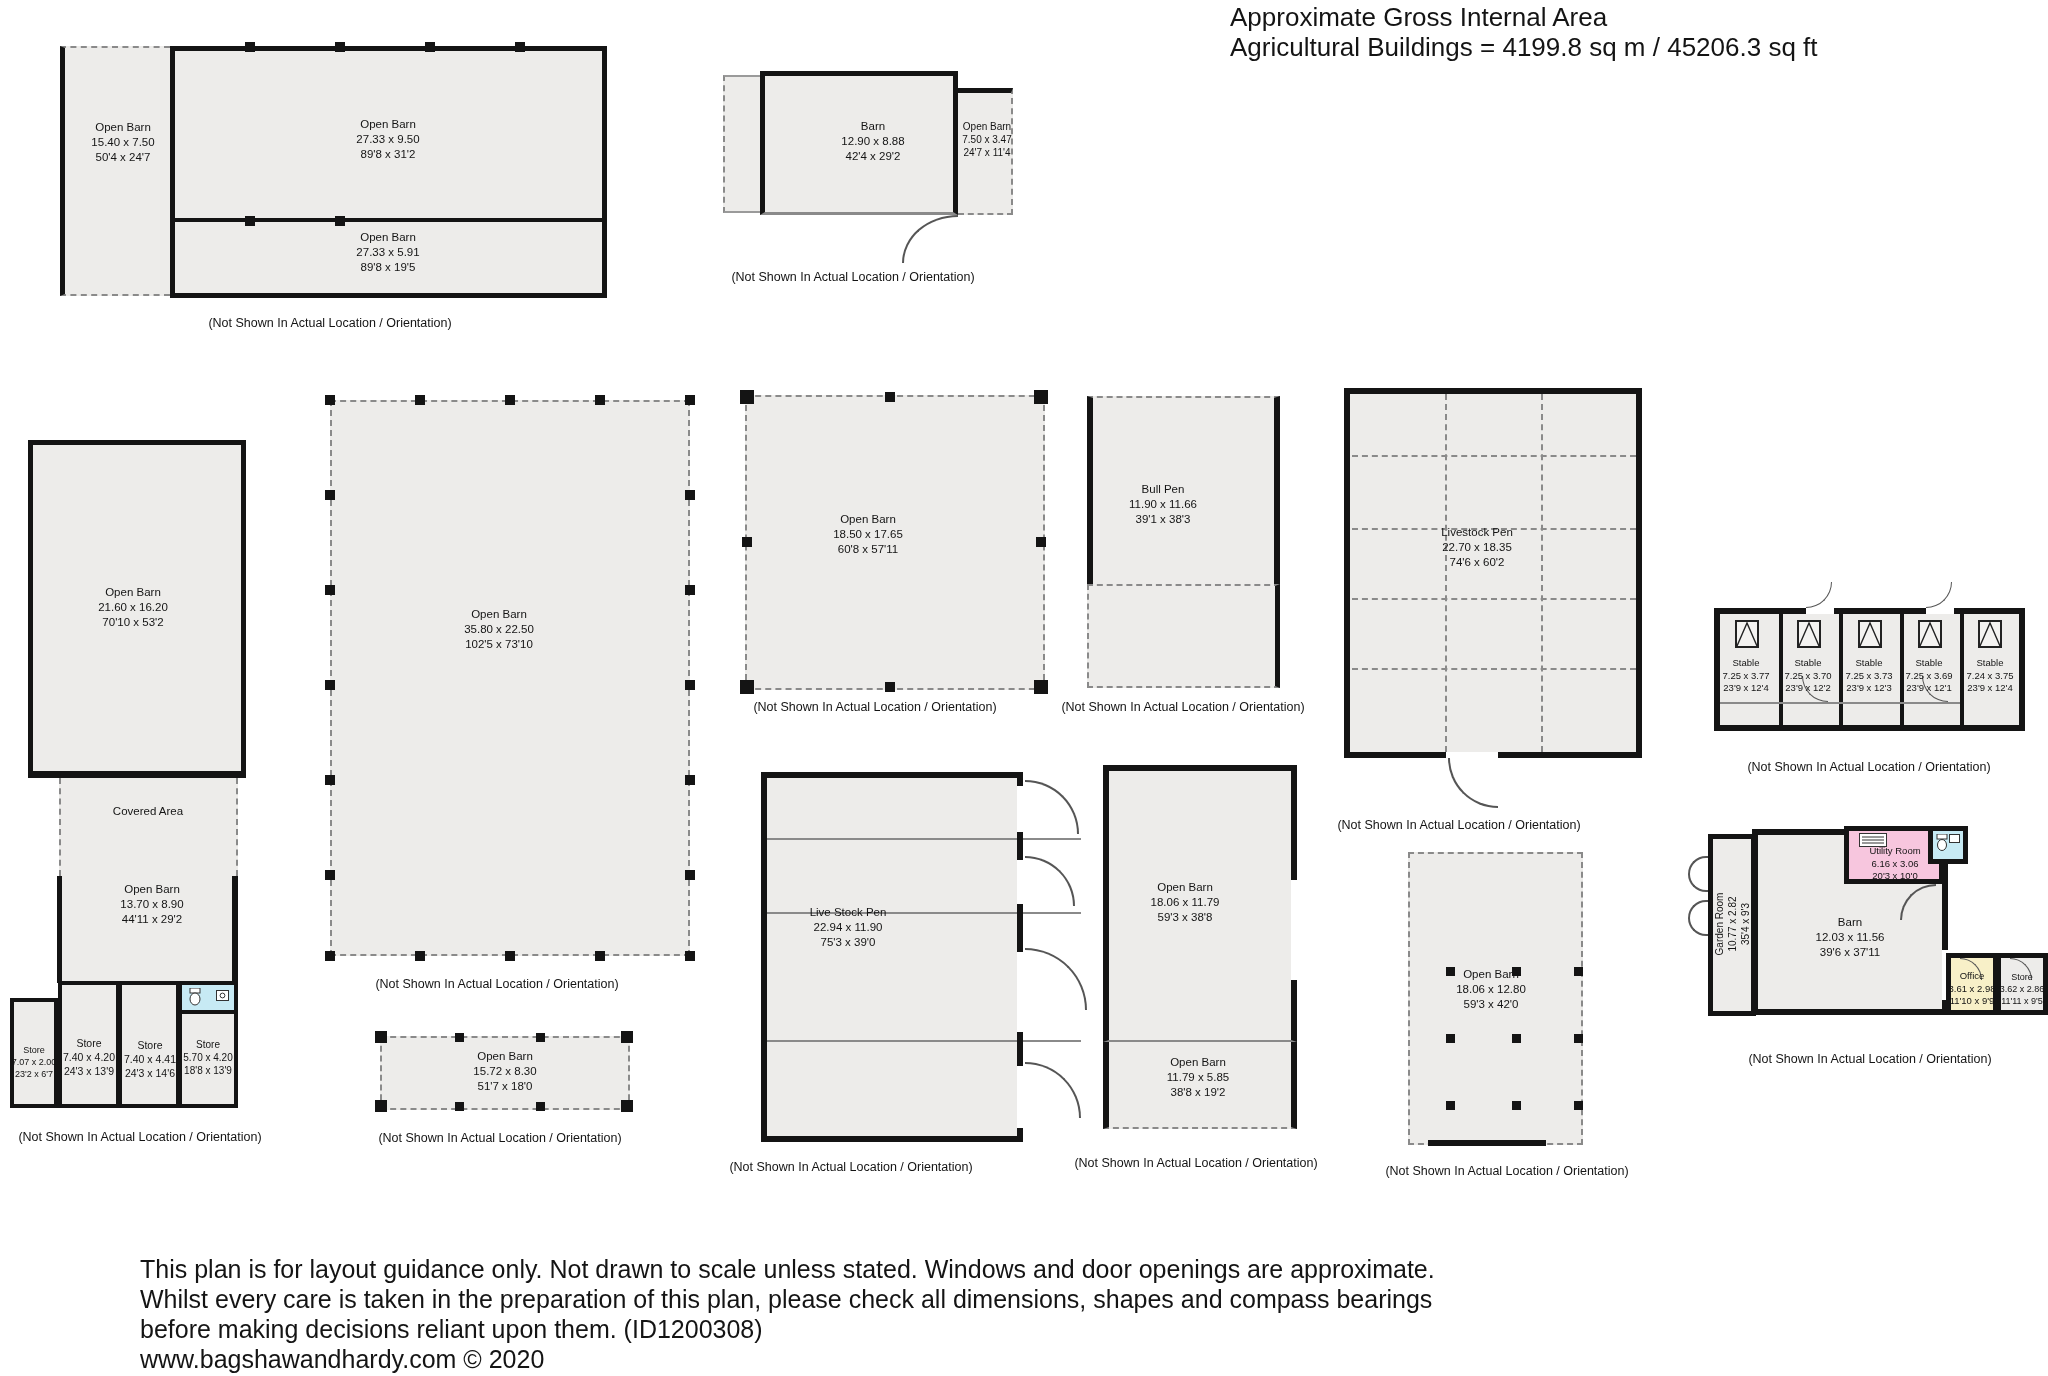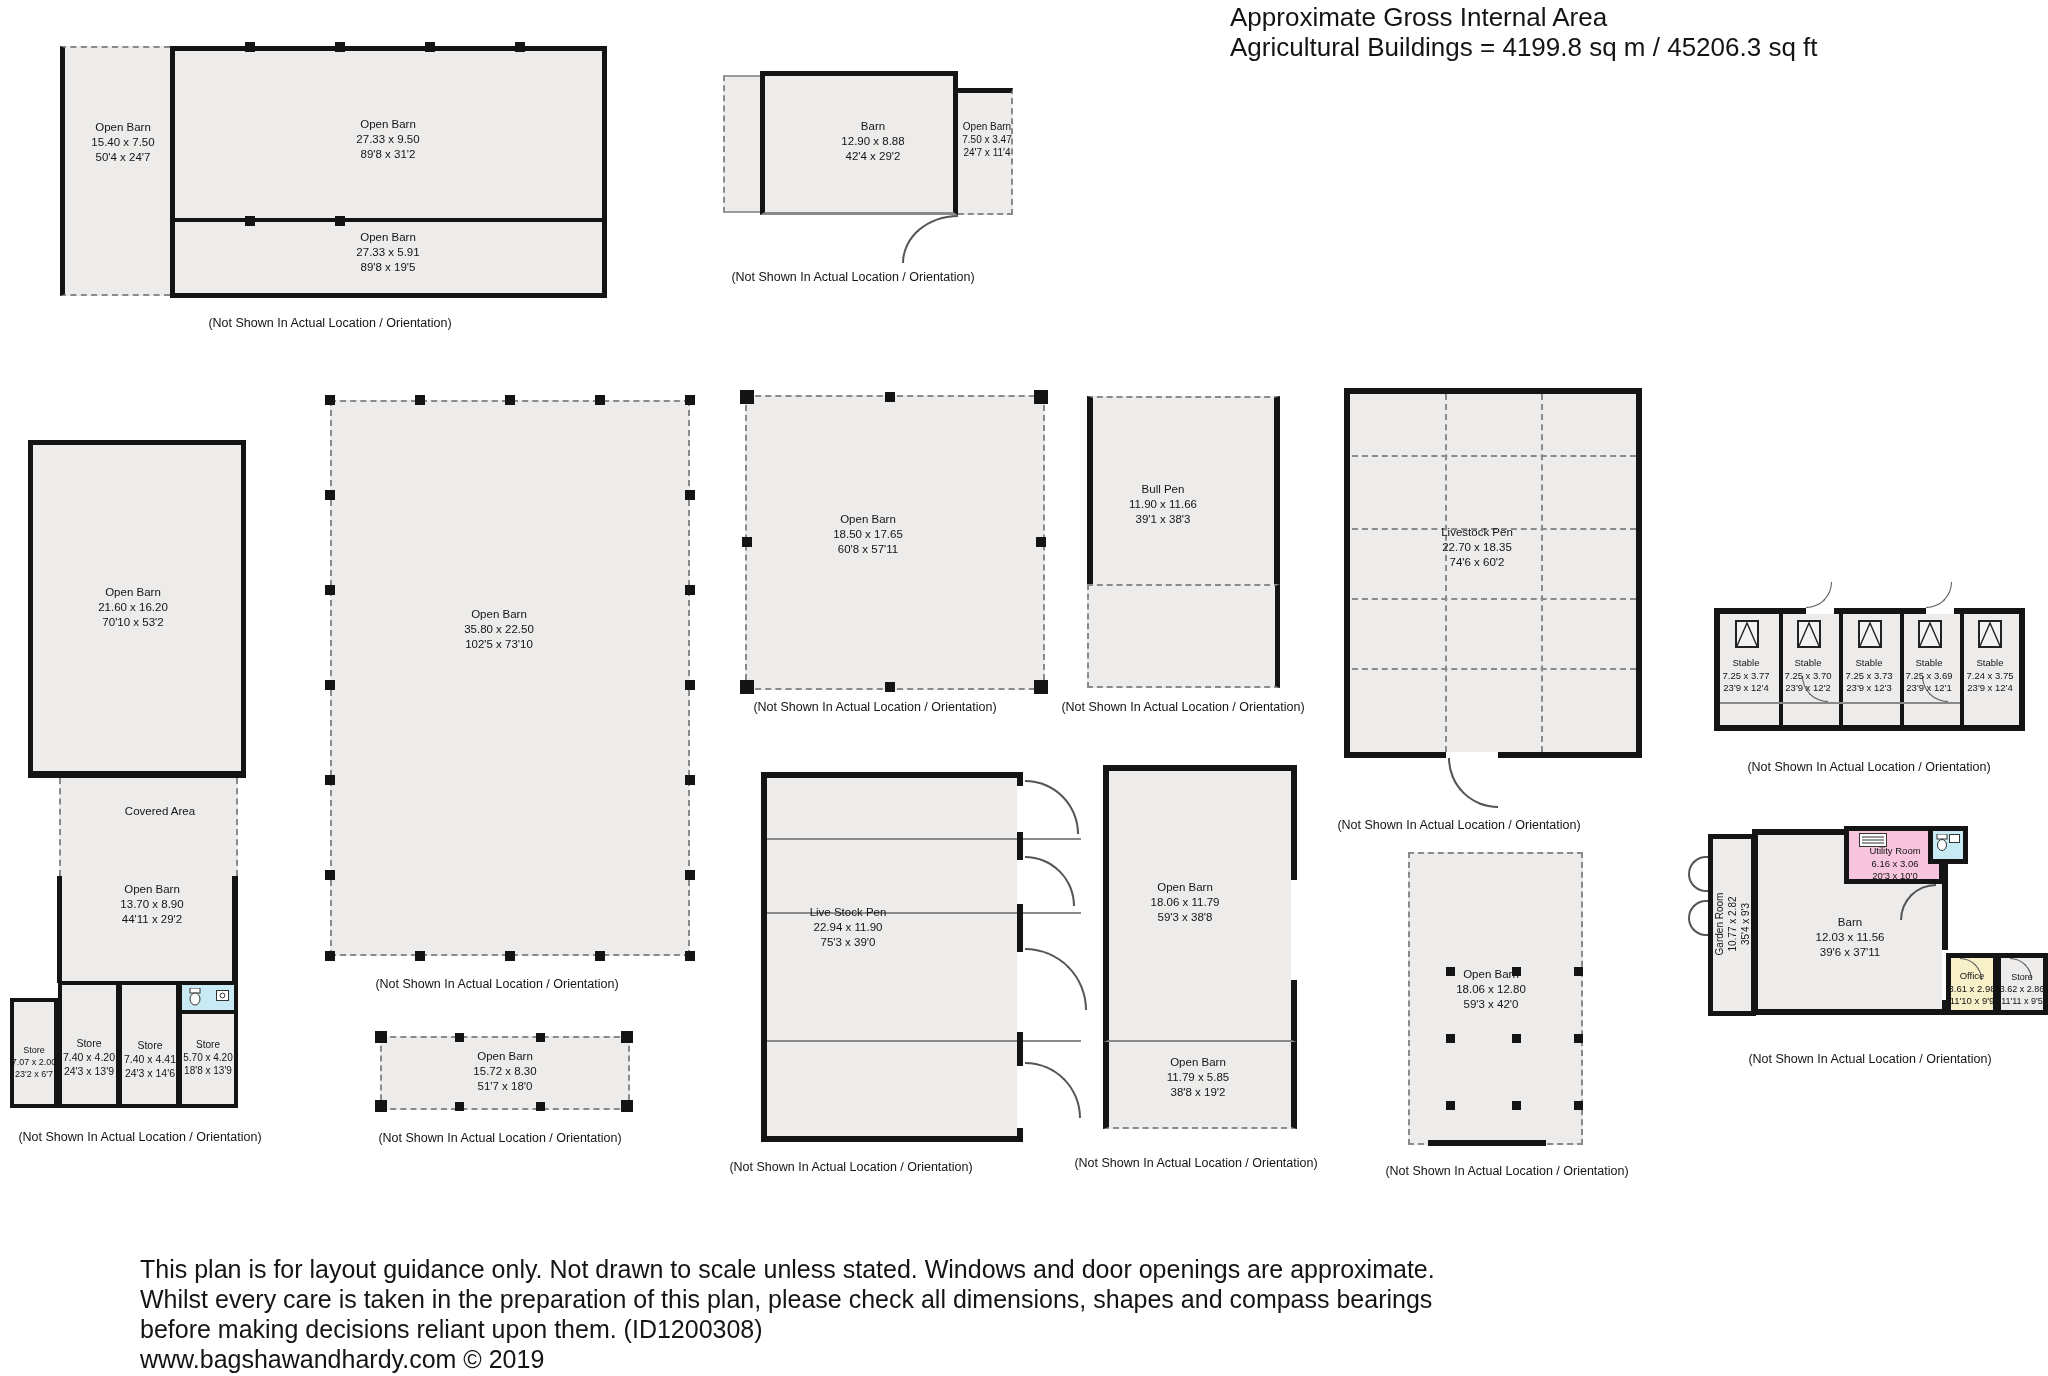--- a/index.html
+++ b/index.html
@@ -88,21 +88,21 @@
         <circle cx="6.5" cy="5.5" r="2.4" fill="none" stroke="#333" stroke-width="1"></circle>
       </svg>
   </div>
   <div class="rm" style="left:178px;top:1010px;width:60px;height:98px;border:4px solid #141414"></div>
   <div class="rm" style="left:10px;top:998px;width:48px;height:110px;border:4px solid #141414"></div>
   <div class="lb" style="left:133px;top:608px">
       <div>Open Barn</div>
       <div>21.60 x 16.20</div>
       <div>70'10 x 53'2</div>
     </div>
-  <div class="lb" style="left:160px;top:812px">
+  <div class="lb" style="left:148px;top:812px">
       <div>Covered Area</div>
     </div>
   <div class="lb" style="left:152px;top:905px">
       <div>Open Barn</div>
       <div>13.70 x 8.90</div>
       <div>44'11 x 29'2</div>
     </div>
   <div class="lb" style="left:34px;top:1063px;font-size:9px">
       <div>Store</div>
       <div>7.07 x 2.00</div>
@@ -375,16 +375,16 @@
       <div>Store</div>
       <div>3.62 x 2.86</div>
       <div>11'11 x 9'5</div>
     </div>
   <div class="cp" style="left:1870px;top:1052px">(Not Shown In Actual Location / Orientation)</div>
 
   <div class="ft" style="left:140px;top:1254px;width:1770px">
     <div>This plan is for layout guidance only. Not drawn to scale unless stated. Windows and door openings are approximate.</div>
     <div>Whilst every care is taken in the preparation of this plan, please check all dimensions, shapes and compass bearings</div>
     <div>before making decisions reliant upon them. (ID1200308)</div>
-    <div>www.bagshawandhardy.com © 2019</div>
+    <div>www.bagshawandhardy.com © 2020</div>
   </div>
 
 </div>
 
 </body></html>

